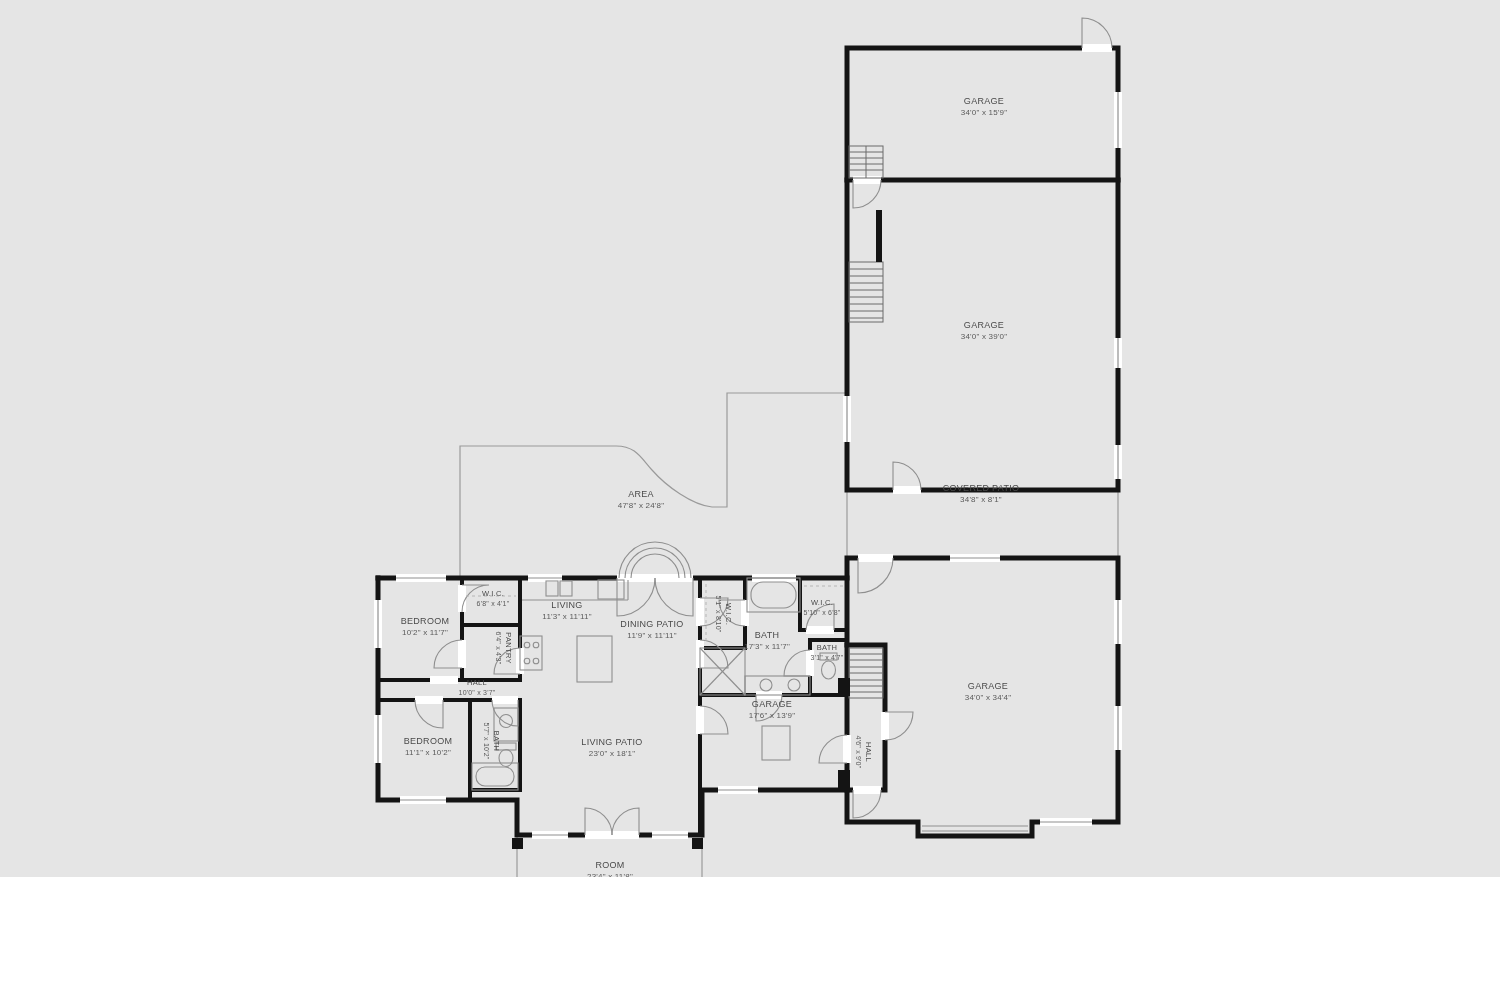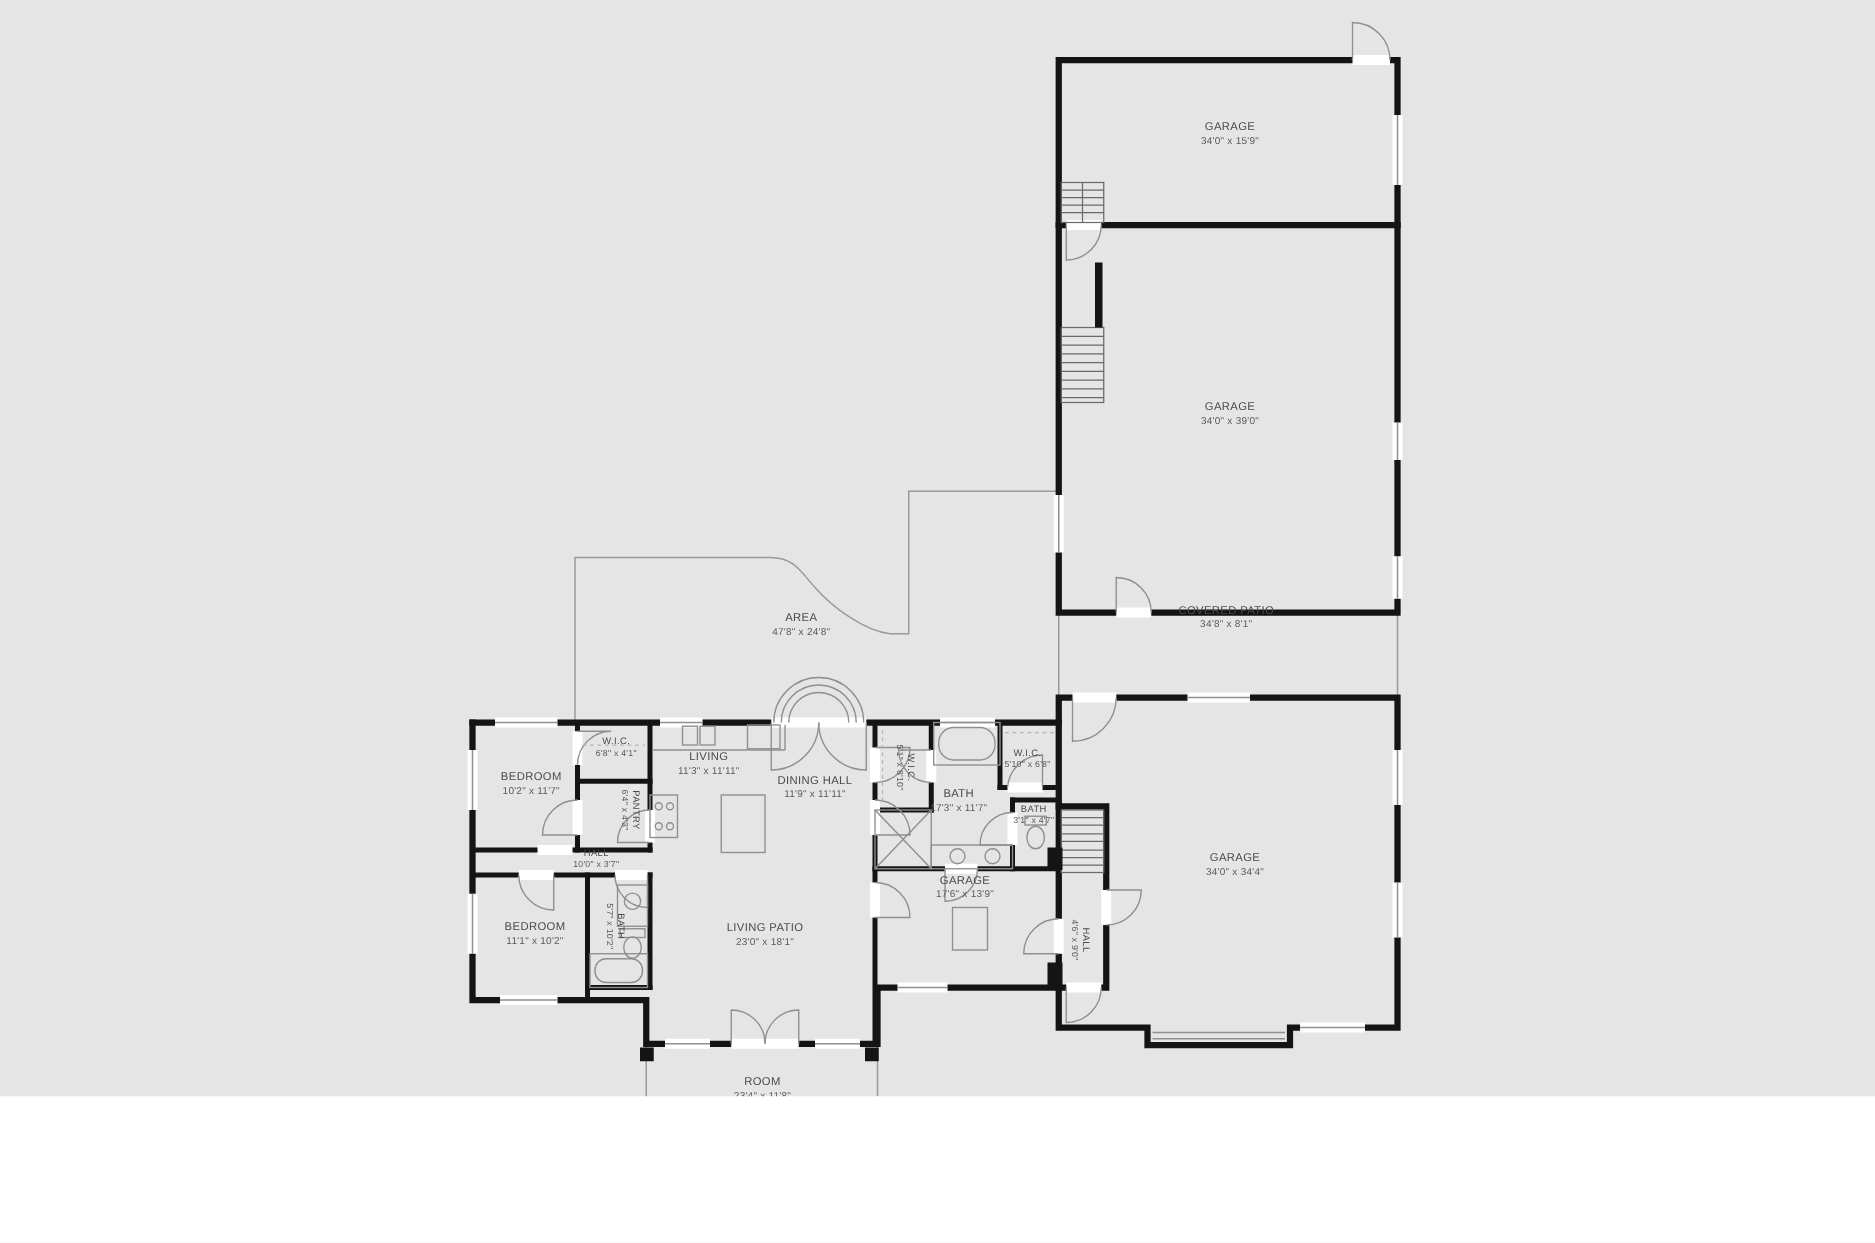--- a/index.html
+++ b/index.html
@@ -260,21 +260,21 @@
   </div>
   <div class="room-label sm" style="left:493px;top:598px">
     <span class="rname">W.I.C.</span>
     <span class="rdims">6'8" x 4'1"</span>
   </div>
   <div class="room-label" style="left:567px;top:611px">
     <span class="rname">LIVING</span>
     <span class="rdims">11'3" x 11'11"</span>
   </div>
   <div class="room-label" style="left:652px;top:630px">
-    <span class="rname">DINING HALL</span>
+    <span class="rname">DINING PATIO</span>
     <span class="rdims">11'9" x 11'11"</span>
   </div>
   <div class="room-label vert sm" style="left:504px;top:648px">
     <span class="rname">PANTRY</span>
     <span class="rdims">6'4" x 4'3"</span>
   </div>
   <div class="room-label" style="left:425px;top:627px">
     <span class="rname">BEDROOM</span>
     <span class="rdims">10'2" x 11'7"</span>
   </div>

